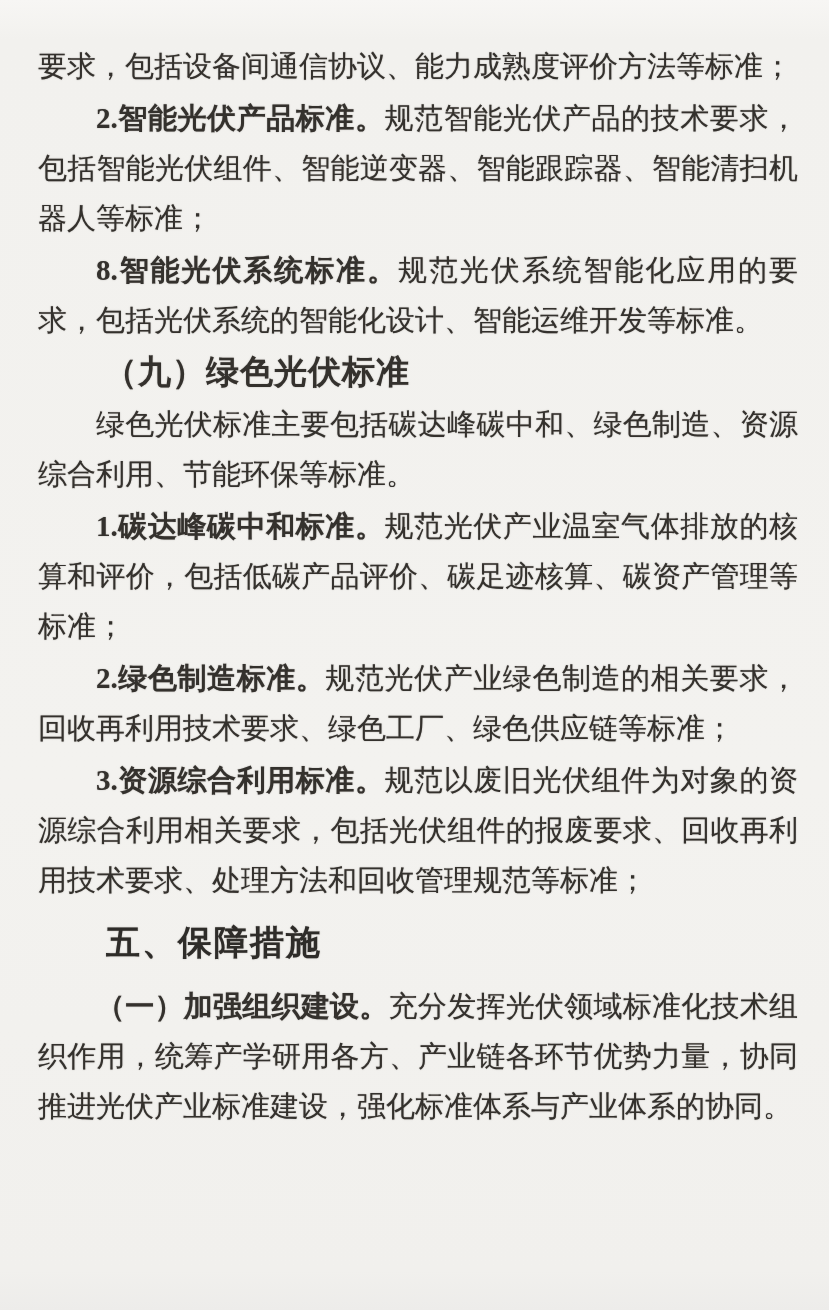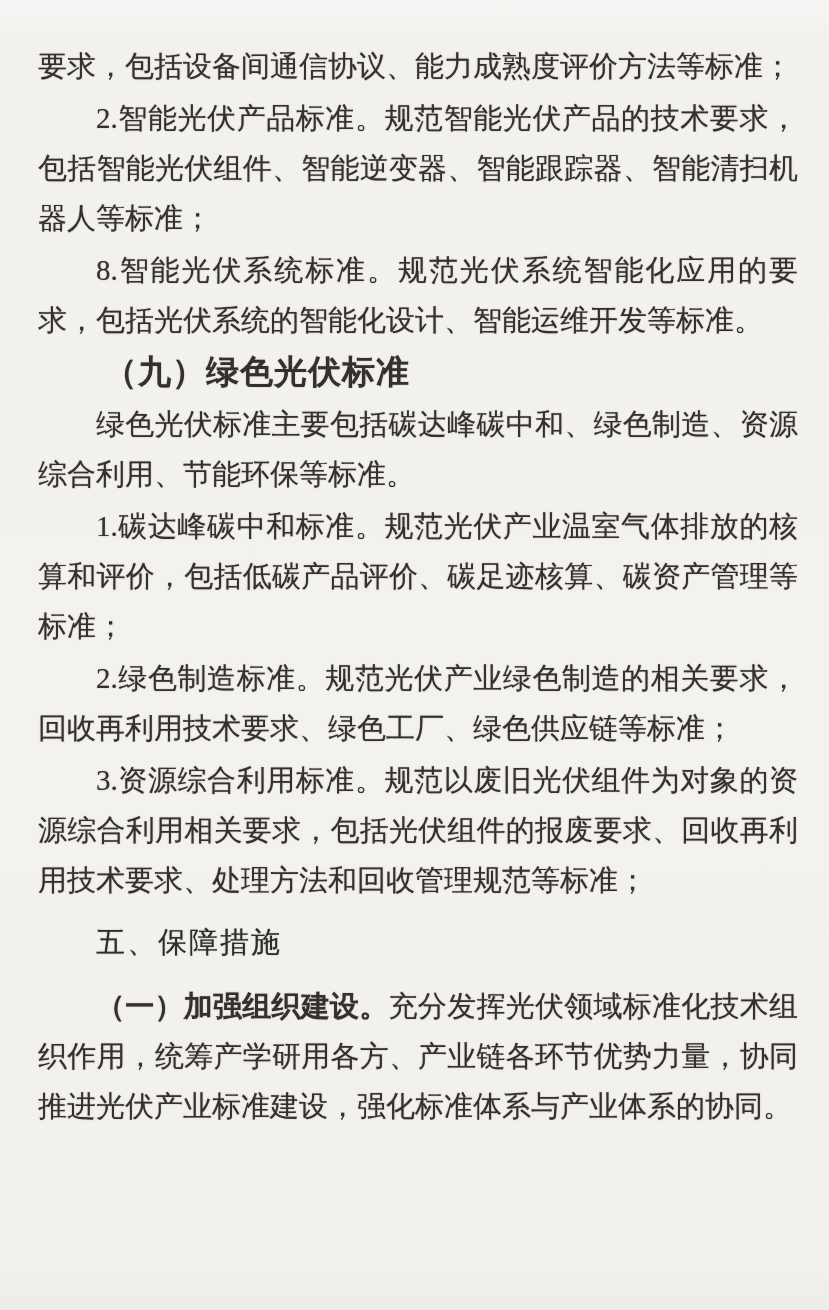--- a/index.html
+++ b/index.html
@@ -23,37 +23,37 @@
   }
   .para {
     margin: 0 0 2px 0;
     text-align: justify;
     text-justify: inter-character;
   }
   .para.indent {
     text-indent: 2em;
   }
   .lead {
-    font-weight: normal;
+    font-weight: bold;
   }
   .lead-hei {
     font-weight: bold;
   }
   .heading-sub {
     margin: 0 0 2px 0;
     font-size: 33px;
     font-weight: bold;
     text-indent: 2em;
     letter-spacing: 1px;
   }
   .heading-main {
     margin: 12px 0 14px 0;
     font-family: "Liberation Sans", "DejaVu Sans", sans-serif;
-    font-size: 29px;
-    font-weight: 400;
+    font-size: 34px;
+    font-weight: 700;
     text-indent: 2em;
     letter-spacing: 2px;
     color: #2e2c29;
   }
 </style>
 </head>
 <body>
 
 <div class="page">
 

